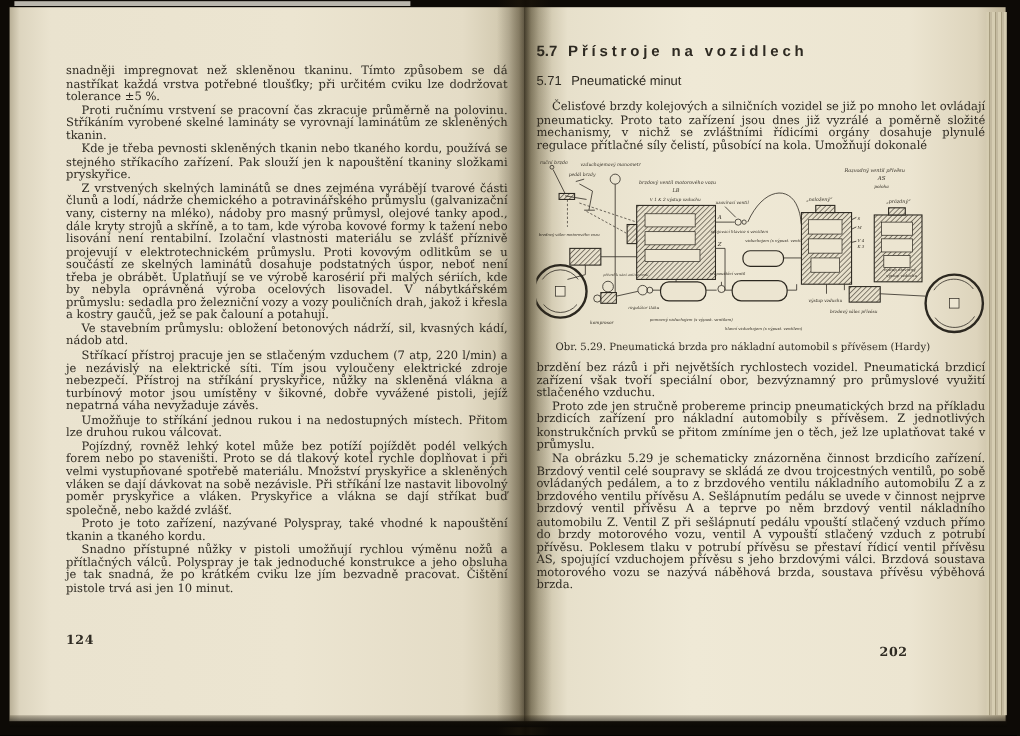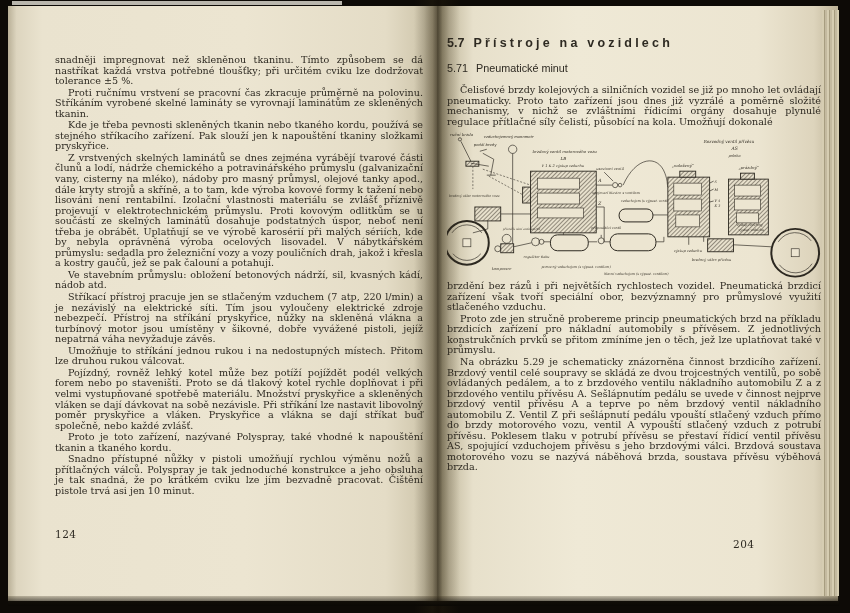--- a/index.html
+++ b/index.html
@@ -22,21 +22,21 @@
   .textcol-r{position:absolute;left:10px;top:30px;width:374px;}
   p{margin:0;font-size:9.6px;line-height:10.55px;text-align:justify;}
   p.ind{text-indent:13px;}
   p.sp{margin-top:1px;}
   h1{margin:0 0 12px 0;font-family:"Liberation Sans",sans-serif;font-size:12.5px;line-height:14px;font-weight:bold;}
   h1 .hnum{margin-right:9px;letter-spacing:0;}
   h1 .htitle{letter-spacing:3.2px;text-align:right;}
   h2{margin:0 0 11px 0;font-family:"Liberation Sans",sans-serif;font-size:10.8px;line-height:12px;font-weight:500;}
   h2 .hnum2{margin-right:8px;}
   .caption{font-size:8.4px;line-height:10px;margin:3px 0 8px 16px;}
-  .pagenum{position:absolute;font-size:10.5px;font-weight:normal;letter-spacing:.5px;}
+  .pagenum{position:absolute;font-size:10.5px;font-weight:bold;letter-spacing:.5px;}
   .left-num{left:47px;top:522px;}
   .right-num{left:296px;top:532px;}
 
   svg.fig{display:block;margin:2px 0 0 0;}
   svg.fig text{font-family:"DejaVu Serif",serif;font-style:italic;fill:#332e25;}
   .ln{stroke:#36312a;stroke-width:.7;fill:none;}
   .lnb{stroke:#2c2820;stroke-width:2;fill:none;}
   .dash{stroke:#36312a;stroke-width:.6;fill:none;stroke-dasharray:2 1.6;}
   .hat{fill:url(#hatch);stroke:#2c2820;stroke-width:.9;}
   .wht{fill:#ece5d1;stroke:#2c2820;stroke-width:.6;}
@@ -210,25 +210,26 @@
           <line class="ln" x1="66" y1="118" x2="66" y2="118"></line>
         </g>
         <text x="45" y="141" font-size="3.6">kompresor</text>
         <text x="56" y="101" font-size="3">přívod k sání antinemrzlí</text>
         <text x="77" y="129" font-size="3.4">regulátor tlaku</text>
         <text x="95" y="139" font-size="3.3">pomocný vzduchojem (s výpust. ventilem)</text>
         <text x="145" y="100" font-size="3.3">přepouštěcí ventil</text>
         <text x="158" y="146" font-size="3.3">hlavní vzduchojem (s výpust. ventilem)</text>
       </svg>
 
+      <div class="caption">Obr. 5.29. Pneumatická brzda pro nákladní automobil s přívěsem (Hardy)</div>
 
       <p class="noind">brzdění bez rázů i při největších rychlostech vozidel. Pneumatická brzdicí zařízení však tvoří speciální obor, bezvýznamný pro průmyslové využití stlačeného vzduchu.</p>
       <p class="ind sp">Proto zde jen stručně probereme princip pneumatických brzd na příkladu brzdicích zařízení pro nákladní automobily s přívěsem. Z jednotlivých konstrukčních prvků se přitom zmíníme jen o těch, jež lze uplatňovat také v průmyslu.</p>
       <p class="ind sp">Na obrázku 5.29 je schematicky znázorněna činnost brzdicího zařízení. Brzdový ventil celé soupravy se skládá ze dvou trojcestných ventilů, po sobě ovládaných pedálem, a to z brzdového ventilu nákladního automobilu Z a z brzdového ventilu přívěsu A. Sešlápnutím pedálu se uvede v činnost nejprve brzdový ventil přívěsu A a teprve po něm brzdový ventil nákladního automobilu Z. Ventil Z při sešlápnutí pedálu vpouští stlačený vzduch přímo do brzdy motorového vozu, ventil A vypouští stlačený vzduch z potrubí přívěsu. Poklesem tlaku v potrubí přívěsu se přestaví řídicí ventil přívěsu AS, spojující vzduchojem přívěsu s jeho brzdovými válci. Brzdová soustava motorového vozu se nazývá náběhová brzda, soustava přívěsu výběhová brzda.</p>
     </div>
-    <div class="pagenum right-num">204</div>
+    <div class="pagenum right-num">202</div>
   </div>
 
   <div class="gutter"></div>
   <div class="edge-stack"></div>
   <div class="bottom-shadow"></div>
   <div class="top-sliver"></div>
 </div>
 
 </body></html>

